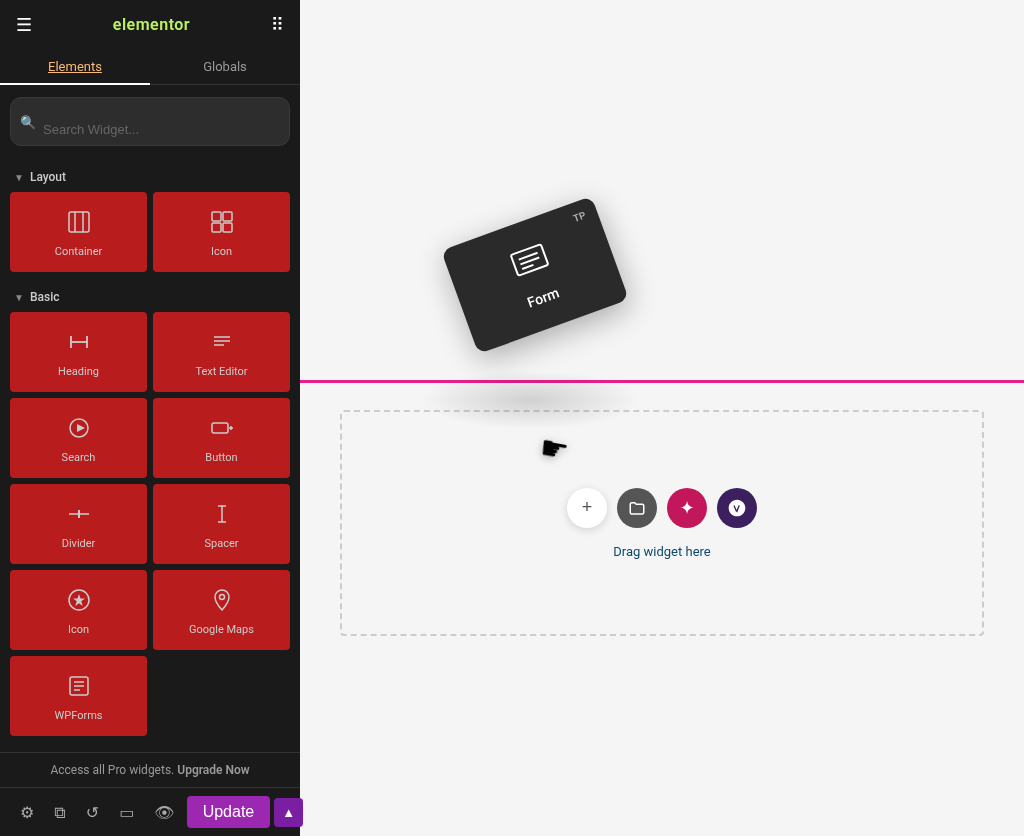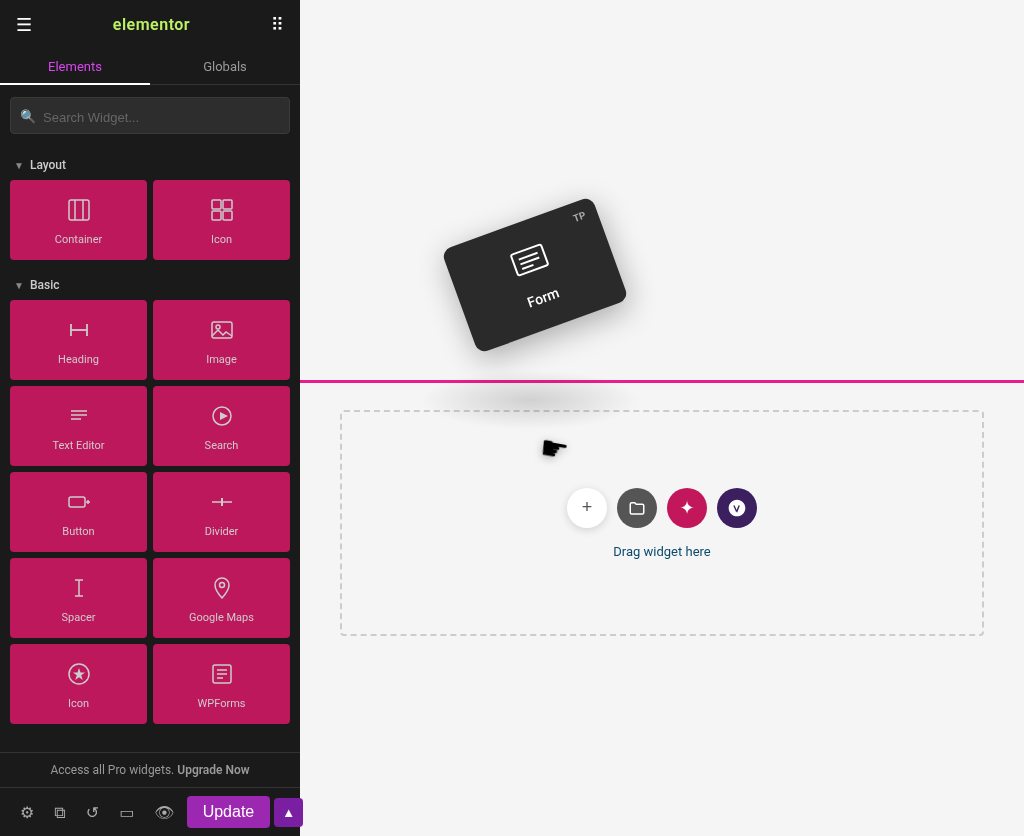--- a/index.html
+++ b/index.html
@@ -60,21 +60,22 @@
       flex: 1;
       text-align: center;
       padding: 10px 0;
       color: #999;
       font-size: 13px;
       cursor: pointer;
       position: relative;
     }
 
     .sidebar-tab.active {
-      color: #d946ef;
+      color: #fdba74;
+      text-decoration: underline;
     }
 
     .sidebar-tab.active::after {
       content: '';
       position: absolute;
       bottom: -1px;
       left: 0;
       right: 0;
       height: 2px;
       background: #fff;
@@ -82,22 +83,22 @@
 
     .search-bar {
       margin: 12px 10px;
       position: relative;
     }
 
     .search-bar input {
       width: 100%;
       background: #2d2d2d;
       border: 1px solid #3a3a3a;
-      border-radius: 4px;
-      padding: 12px 10px 8px 32px;
+      border-radius: 11px;
+      padding: 24px 10px 8px 32px;
       color: #f0abfc;
       font-size: 13px;
       outline: none;
     }
 
     .search-bar input::placeholder {
       color: #666;
     }
 
     .search-bar .search-icon-inner {
@@ -138,21 +139,21 @@
     }
 
     .widget-grid {
       display: grid;
       grid-template-columns: 1fr 1fr;
       gap: 6px;
       margin-bottom: 6px;
     }
 
     .widget-item {
-      background: #be185d;
+      background: #b91c1c;
       border-radius: 4px;
       display: flex;
       flex-direction: column;
       align-items: center;
       justify-content: center;
       padding: 16px 8px 12px;
       cursor: grab;
       gap: 8px;
       min-height: 80px;
     }
@@ -438,30 +439,20 @@
         <span class="widget-icon">
           <svg width="24" height="24" viewBox="0 0 24 24" fill="none" stroke="#ccc" stroke-width="1.8">
             <line x1="4" y1="6" x2="4" y2="18"></line>
             <line x1="20" y1="6" x2="20" y2="18"></line>
             <line x1="4" y1="12" x2="20" y2="12"></line>
           </svg>
         </span>
         <span class="widget-label">Heading</span>
       </div>
 
-      <div class="widget-item">
-        <span class="widget-icon">
-          <svg width="24" height="24" viewBox="0 0 24 24" fill="none" stroke="#ccc" stroke-width="1.5">
-            <rect x="2" y="4" width="20" height="16" rx="2"></rect>
-            <circle cx="8" cy="9" r="2"></circle>
-            <polyline points="2,18 8,12 13,17 16,14 22,18"></polyline>
-          </svg>
-        </span>
-        <span class="widget-label">Image</span>
-      </div>
 
       <div class="widget-item">
         <span class="widget-icon">
           <svg width="24" height="24" viewBox="0 0 24 24" fill="none" stroke="#ccc" stroke-width="1.5">
             <line x1="4" y1="7" x2="20" y2="7"></line>
             <line x1="4" y1="11" x2="20" y2="11"></line>
             <line x1="4" y1="15" x2="14" y2="15"></line>
           </svg>
         </span>
         <span class="widget-label">Text Editor</span>
@@ -505,35 +496,35 @@
             <line x1="8" y1="4" x2="16" y2="4"></line>
             <line x1="8" y1="20" x2="16" y2="20"></line>
           </svg>
         </span>
         <span class="widget-label">Spacer</span>
       </div>
 
       <div class="widget-item">
         <span class="widget-icon">
           <svg width="24" height="24" viewBox="0 0 24 24" fill="none" stroke="#ccc" stroke-width="1.5">
+            <circle cx="12" cy="12" r="10"></circle>
+            <path d="M12 6l1.5 4.5H18l-3.75 2.75L15.75 18 12 15.25 8.25 18l1.5-4.75L6 10.5h4.5z" fill="#ccc" stroke="none"></path>
+          </svg>
+        </span>
+        <span class="widget-label">Icon</span>
+      </div>
+
+      <div class="widget-item">
+        <span class="widget-icon">
+          <svg width="24" height="24" viewBox="0 0 24 24" fill="none" stroke="#ccc" stroke-width="1.5">
             <path d="M12 2C8.13 2 5 5.13 5 9c0 5.25 7 13 7 13s7-7.75 7-13c0-3.87-3.13-7-7-7z"></path>
             <circle cx="12" cy="9" r="2.5"></circle>
           </svg>
         </span>
         <span class="widget-label">Google Maps</span>
-      </div>
-
-      <div class="widget-item">
-        <span class="widget-icon">
-          <svg width="24" height="24" viewBox="0 0 24 24" fill="none" stroke="#ccc" stroke-width="1.5">
-            <circle cx="12" cy="12" r="10"></circle>
-            <path d="M12 6l1.5 4.5H18l-3.75 2.75L15.75 18 12 15.25 8.25 18l1.5-4.75L6 10.5h4.5z" fill="#ccc" stroke="none"></path>
-          </svg>
-        </span>
-        <span class="widget-label">Icon</span>
       </div>
 
       <div class="widget-item">
         <span class="widget-icon">
           <svg width="24" height="24" viewBox="0 0 24 24" fill="none" stroke="#ccc" stroke-width="1.5">
             <rect x="3" y="3" width="18" height="18" rx="2"></rect>
             <line x1="7" y1="8" x2="17" y2="8"></line>
             <line x1="7" y1="12" x2="17" y2="12"></line>
             <line x1="7" y1="16" x2="13" y2="16"></line>
           </svg>

